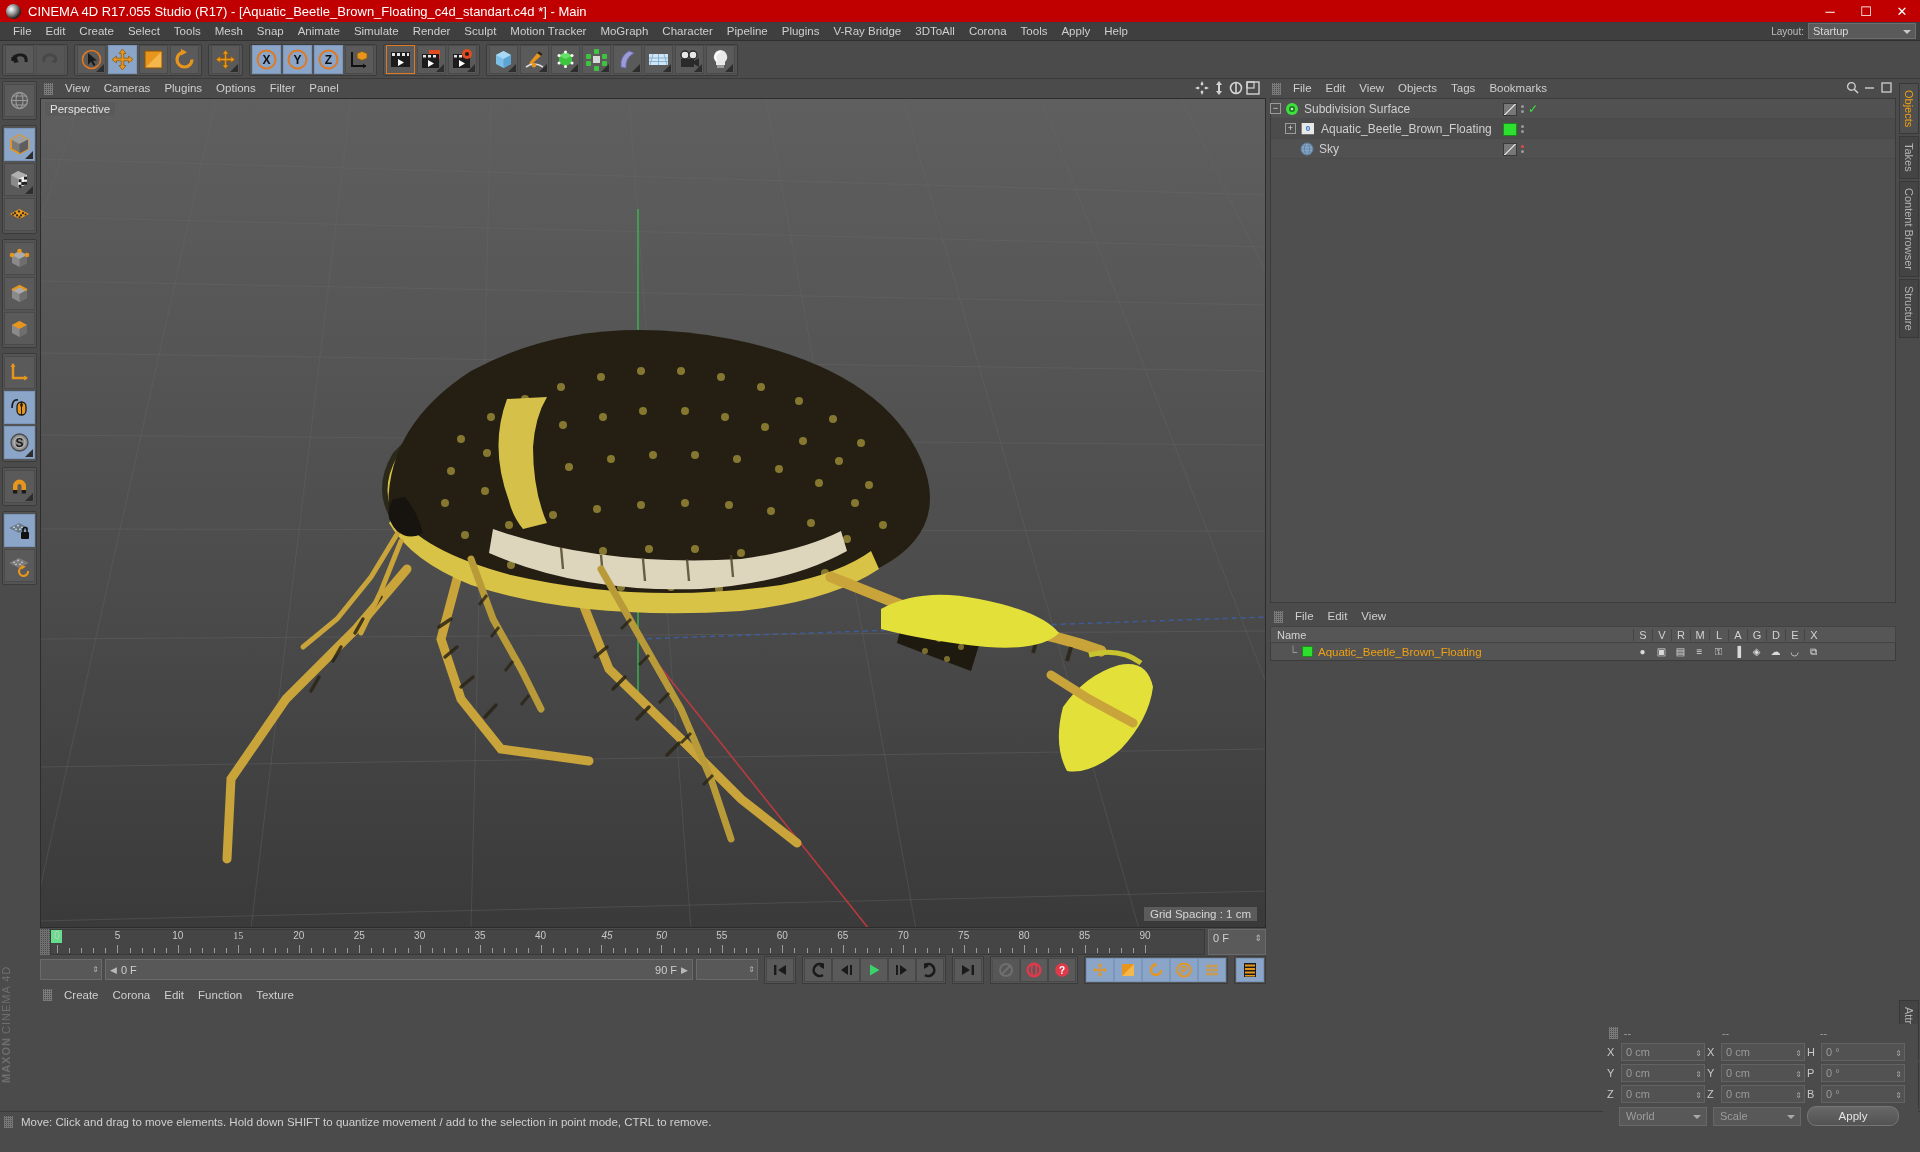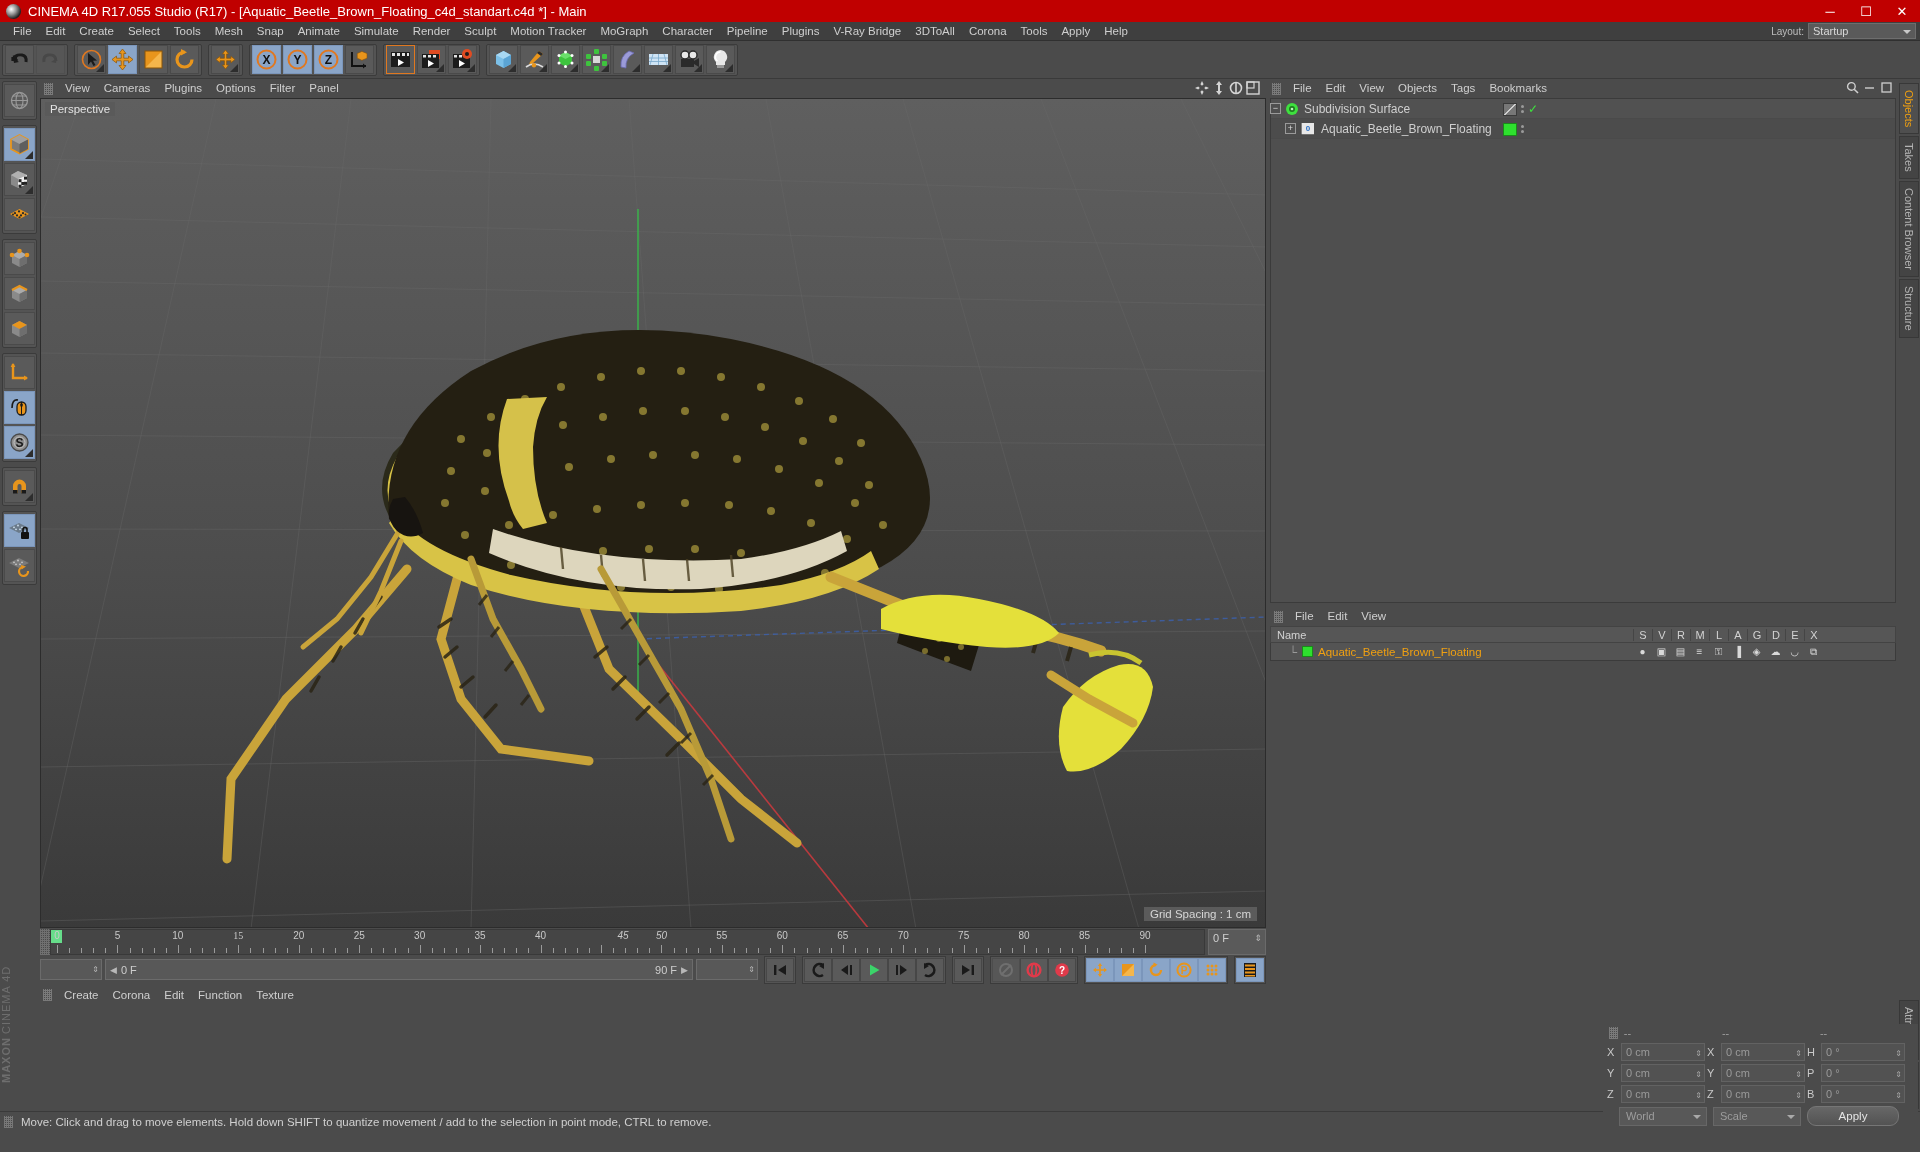--- a/index.html
+++ b/index.html
@@ -830,21 +830,21 @@
         <div id="tl-labels">
             <div class="tlabel" style="left: 6px;">0</div>
             <div class="tlabel" style="left: 66.4444px;">5</div>
             <div class="tlabel" style="left: 126.889px;">10</div>
             <div class="tlabel" style="left: 187.333px; font-family: Liberation Serif, serif;">15</div>
             <div class="tlabel" style="left: 247.778px;">20</div>
             <div class="tlabel" style="left: 308.222px;">25</div>
             <div class="tlabel" style="left: 368.667px;">30</div>
             <div class="tlabel" style="left: 429.111px;">35</div>
             <div class="tlabel" style="left: 489.556px;">40</div>
-            <div class="tlabel" style="left: 572px; font-style: italic;">45</div>
+            <div class="tlabel" style="left: 556px; font-style: italic;">45</div>
             <div class="tlabel" style="left: 610.444px; font-style: italic;">50</div>
             <div class="tlabel" style="left: 670.889px;">55</div>
             <div class="tlabel" style="left: 731.333px;">60</div>
             <div class="tlabel" style="left: 791.778px;">65</div>
             <div class="tlabel" style="left: 852.222px; text-align: center;">70</div>
             <div class="tlabel" style="left: 912.667px;">75</div>
             <div class="tlabel" style="left: 973.111px;">80</div>
             <div class="tlabel" style="left: 1033.56px;">85</div>
             <div class="tlabel" style="left: 1094px;">90</div>
             <div class="ttick" style="left: 6px; height: 8px;"></div>
@@ -1159,20 +1159,38 @@
           </span>
           <span class="oname">Aquatic_Beetle_Brown_Floating</span>
           <div class="otags">
             <div class="tag-green"></div>
             <div class="dotcol">
               <i class=""></i>
               <i></i>
             </div>
           </div>
         </div>
+        <div class="orow">
+          <div style="width: 25px; flex: 0 0 auto; display: flex; align-items: center; justify-content: flex-end;"></div>
+          <span style="margin-left: 4px; display: flex; align-items: center;">
+            <svg width="14" height="14" viewBox="0 0 14 14">
+              <circle cx="7" cy="7" r="6" fill="#8aa8c8" stroke="#5d7f9e" stroke-width="1"></circle>
+              <ellipse cx="7" cy="7" rx="2.6" ry="6" fill="none" stroke="#5d7f9e" stroke-width=".8"></ellipse>
+              <path d="M1 7 H13 M2 4 H12 M2 10 H12" stroke="#5d7f9e" stroke-width=".7"></path>
+            </svg>
+          </span>
+          <span class="oname">Sky</span>
+          <div class="otags">
+            <div class="tag-disp"></div>
+            <div class="dotcol">
+              <i class="red"></i>
+              <i></i>
+            </div>
+          </div>
+        </div>
       </div>
 
     <div id="attr-split"></div>
 
     <div id="matpanel">
       <div class="panel-menu">
         <div class="gripper"></div>
         <div id="mpmenu-items" style="display:flex">
             <div class="pmi">File</div>
             <div class="pmi">Edit</div>

